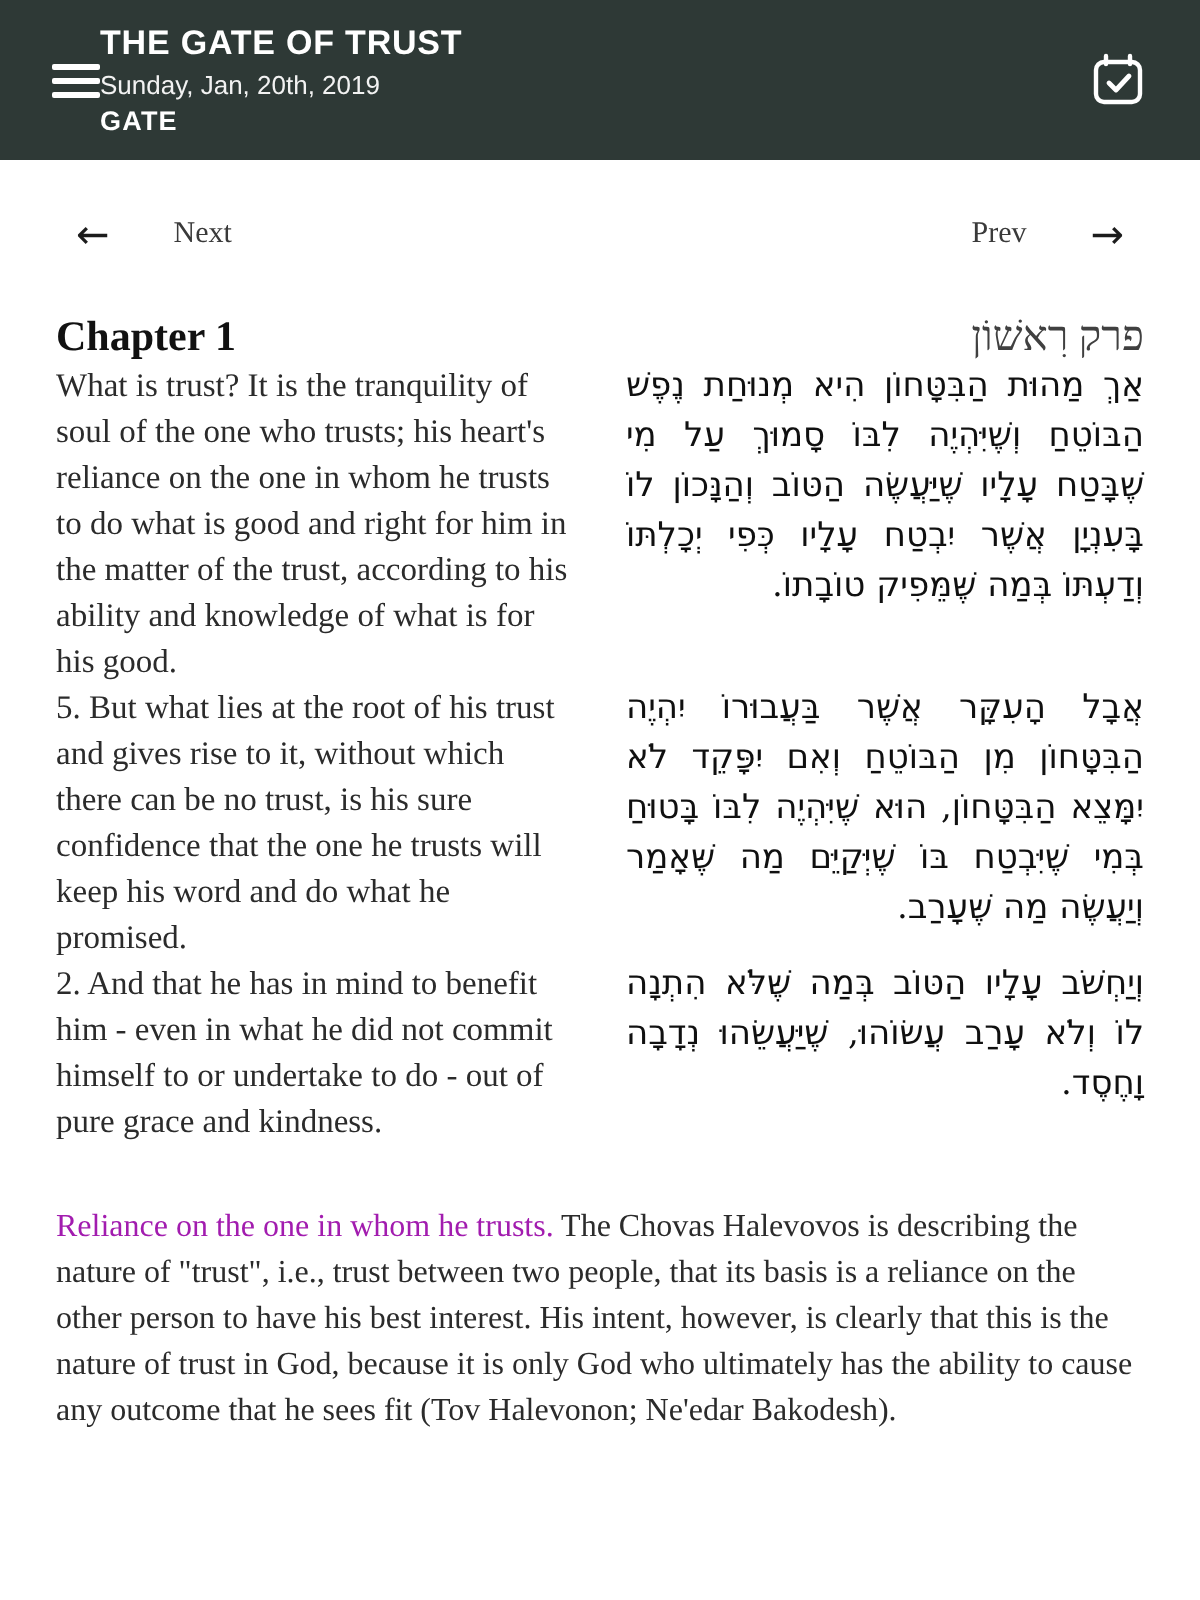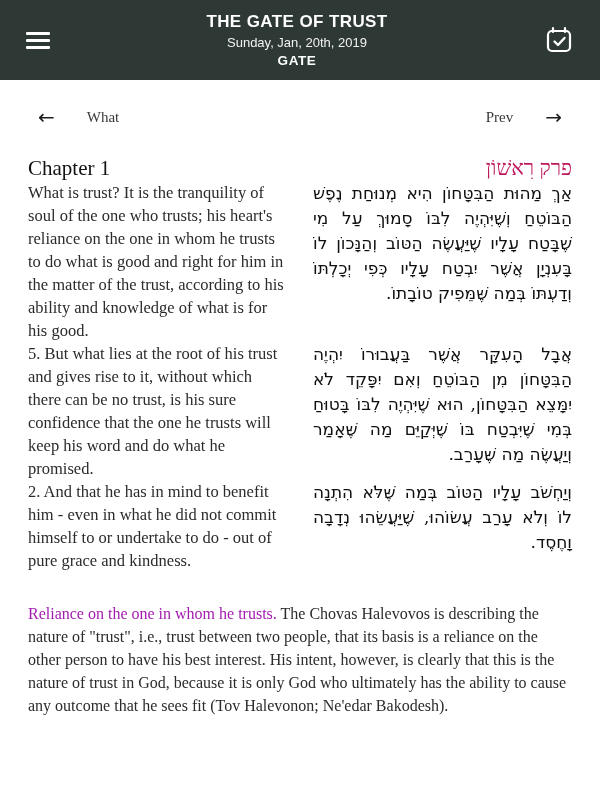--- a/index.html
+++ b/index.html
@@ -11,21 +11,21 @@
     height: 80px;
     background: #2e3936;
     display: flex;
     align-items: center;
     justify-content: space-between;
     padding: 0 26px;
     color: #fff;
   }
   .hamburger { width: 24px; cursor: pointer; }
   .hamburger .bar { height: 3px; background: #fff; margin: 4px 0; border-radius: 1px; }
-  .header-center { text-align: center; flex: 1; font-family: "Liberation Sans", sans-serif; }
+  .header-center { flex: 1; font-family: "Liberation Sans", sans-serif; }
   .header-title { font-size: 17px; font-weight: bold; letter-spacing: 0.4px; }
   .header-date { font-size: 13px; margin-top: 3px; color: #f2f2f2; }
   .header-parsha { font-size: 13.5px; font-weight: bold; margin-top: 3px; letter-spacing: 0.6px; }
   .cal-icon { width: 30px; height: 30px; cursor: pointer; display: block; }
 
   
   .navrow {
     margin-top: 24px;
     padding: 0 38px;
     display: flex;
@@ -38,22 +38,22 @@
   .nav-label { font-size: 15px; color: #3a3a3a; cursor: pointer; }
 
   
   .content { padding: 0 28px; }
   .chapter-row {
     margin-top: 26px;
     display: flex;
     justify-content: space-between;
     align-items: baseline;
   }
-  .chapter-en { font-size: 21px; font-weight: normal; color: #111; }
-  .chapter-he { font-size: 21px; color: #be185d; direction: rtl; }
+  .chapter-en { font-size: 21px; font-weight: bold; color: #111; }
+  .chapter-he { font-size: 21px; color: #404040; direction: rtl; }
 
   .para-row {
     display: grid;
     grid-template-columns: 1fr 1fr;
     column-gap: 26px;
   }
   .para-en { font-size: 16.5px; line-height: 23px; color: #2b2b2b; }
   .para-he {
     font-size: 17px; line-height: 25px; color: #101010;
     direction: rtl; text-align: justify; text-align-last: right;
@@ -85,21 +85,21 @@
   <svg class="cal-icon" viewBox="0 0 30 30">
     <rect x="4" y="6" width="22" height="20" rx="4" fill="none" stroke="#fff" stroke-width="2.2"></rect>
     <path d="M9 3 v4 M21 3 v4" fill="none" stroke="#fff" stroke-width="2.2" stroke-linecap="round"></path>
     <path d="M10.5 16.5 l3.5 3.5 l6.5 -7" fill="none" stroke="#fff" stroke-width="2.4" stroke-linecap="round" stroke-linejoin="round"></path>
   </svg>
 </div>
 
 <div class="navrow">
   <div class="navgroup">
     <span class="nav-arrow">←</span>
-    <span class="nav-label">What</span>
+    <span class="nav-label">Next</span>
   </div>
   <div class="navgroup">
     <span class="nav-label">Prev</span>
     <span class="nav-arrow">→</span>
   </div>
 </div>
 
 <div class="content">
   <div class="chapter-row">
     <div class="chapter-en">Chapter 1</div>

